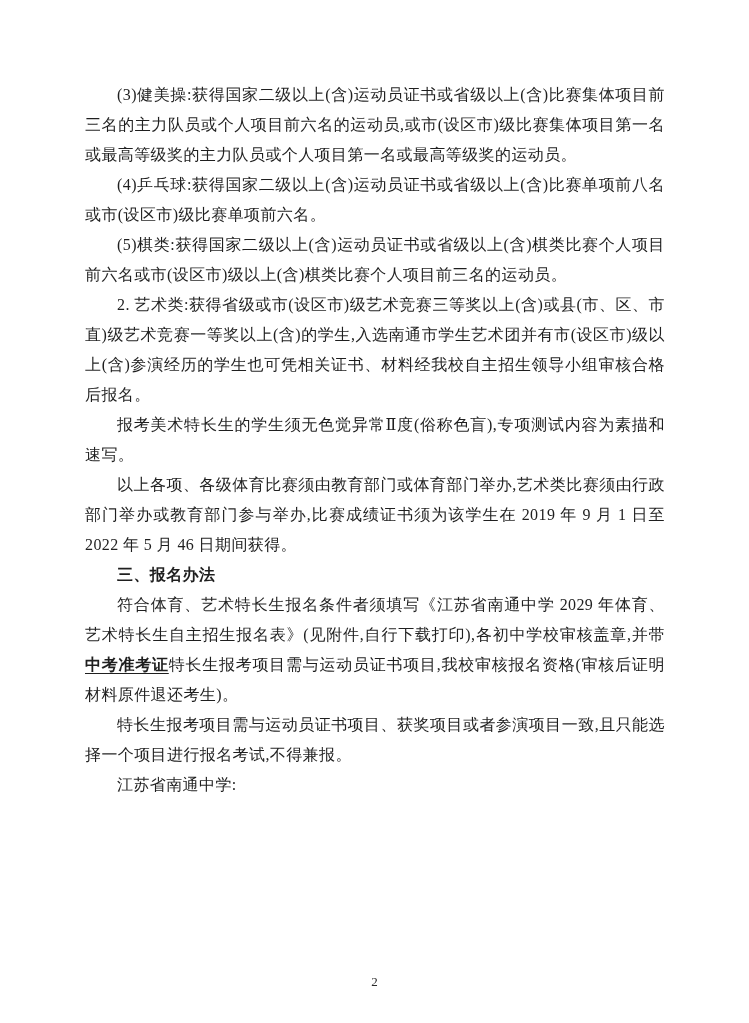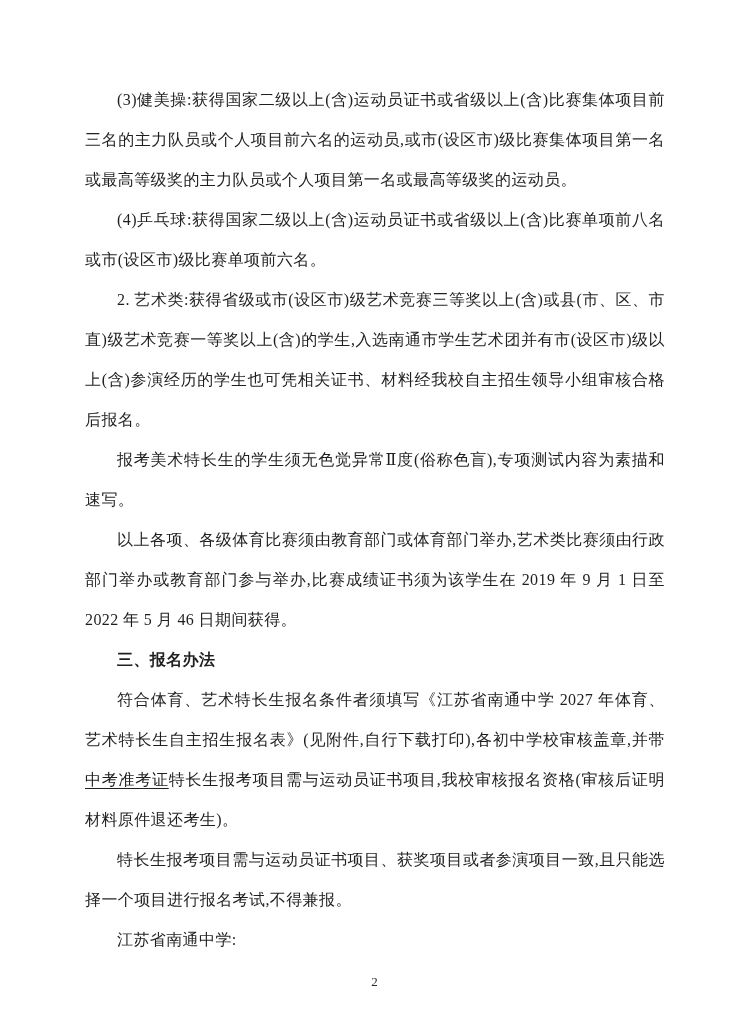--- a/index.html
+++ b/index.html
@@ -14,30 +14,30 @@
     background: #ffffff;
     box-sizing: border-box;
     padding: 80px 84px 0 85px;
     overflow: hidden;
     font-family: "Liberation Serif", "DejaVu Serif", serif;
     color: #1f1f1f;
   }
   .para {
     margin: 0;
     font-size: 16px;
-    line-height: 40px;
+    line-height: 30px;
     text-align: justify;
     text-indent: 2em;
     letter-spacing: 0.4px;
   }
   .heading {
     font-weight: bold;
   }
   .em-bold-underline {
-    font-weight: normal;
+    font-weight: bold;
     text-decoration: underline;
     text-underline-offset: 3px;
   }
   .page-number {
     position: absolute;
     top: 974px;
     left: 0;
     width: 749px;
     text-align: center;
     font-size: 13px;
@@ -47,32 +47,33 @@
 </style>
 </head>
 <body>
 
 <div class="page">
 
   <p class="para">(3)健美操:获得国家二级以上(含)运动员证书或省级以上(含)比赛集体项目前三名的主力队员或个人项目前六名的运动员,或市(设区市)级比赛集体项目第一名或最高等级奖的主力队员或个人项目第一名或最高等级奖的运动员。</p>
 
   <p class="para">(4)乒乓球:获得国家二级以上(含)运动员证书或省级以上(含)比赛单项前八名或市(设区市)级比赛单项前六名。</p>
 
+  <p class="para">(5)棋类:获得国家二级以上(含)运动员证书或省级以上(含)棋类比赛个人项目前六名或市(设区市)级以上(含)棋类比赛个人项目前三名的运动员。</p>
 
   <p class="para">2. 艺术类:获得省级或市(设区市)级艺术竞赛三等奖以上(含)或县(市、区、市直)级艺术竞赛一等奖以上(含)的学生,入选南通市学生艺术团并有市(设区市)级以上(含)参演经历的学生也可凭相关证书、材料经我校自主招生领导小组审核合格后报名。</p>
 
   <p class="para">报考美术特长生的学生须无色觉异常Ⅱ度(俗称色盲),专项测试内容为素描和速写。</p>
 
   <p class="para">以上各项、各级体育比赛须由教育部门或体育部门举办,艺术类比赛须由行政部门举办或教育部门参与举办,比赛成绩证书须为该学生在 2019 年 9 月 1 日至 2022 年 5 月 46 日期间获得。</p>
 
   <p class="para heading">三、报名办法</p>
 
 
 
-  <p class="para"><span>符合体育、艺术特长生报名条件者须填写《江苏省南通中学 2027 年体育、艺术特长生自主招生报名表》(见附件,自行下载打印),各初中学校审核盖章,并带</span><span class="em-bold-underline">中考准考证</span><span>特长生报考项目需与运动员证书项目,我校审核报名资格(审核后证明材料原件退还考生)。</span></p>
+  <p class="para"><span>符合体育、艺术特长生报名条件者须填写《江苏省南通中学 2029 年体育、艺术特长生自主招生报名表》(见附件,自行下载打印),各初中学校审核盖章,并带</span><span class="em-bold-underline">中考准考证</span><span>特长生报考项目需与运动员证书项目,我校审核报名资格(审核后证明材料原件退还考生)。</span></p>
 
   <p class="para">特长生报考项目需与运动员证书项目、获奖项目或者参演项目一致,且只能选择一个项目进行报名考试,不得兼报。</p>
 
 
   <p class="para">江苏省南通中学:</p>
 
   <div class="page-number">2</div>
 
 </div>
 

